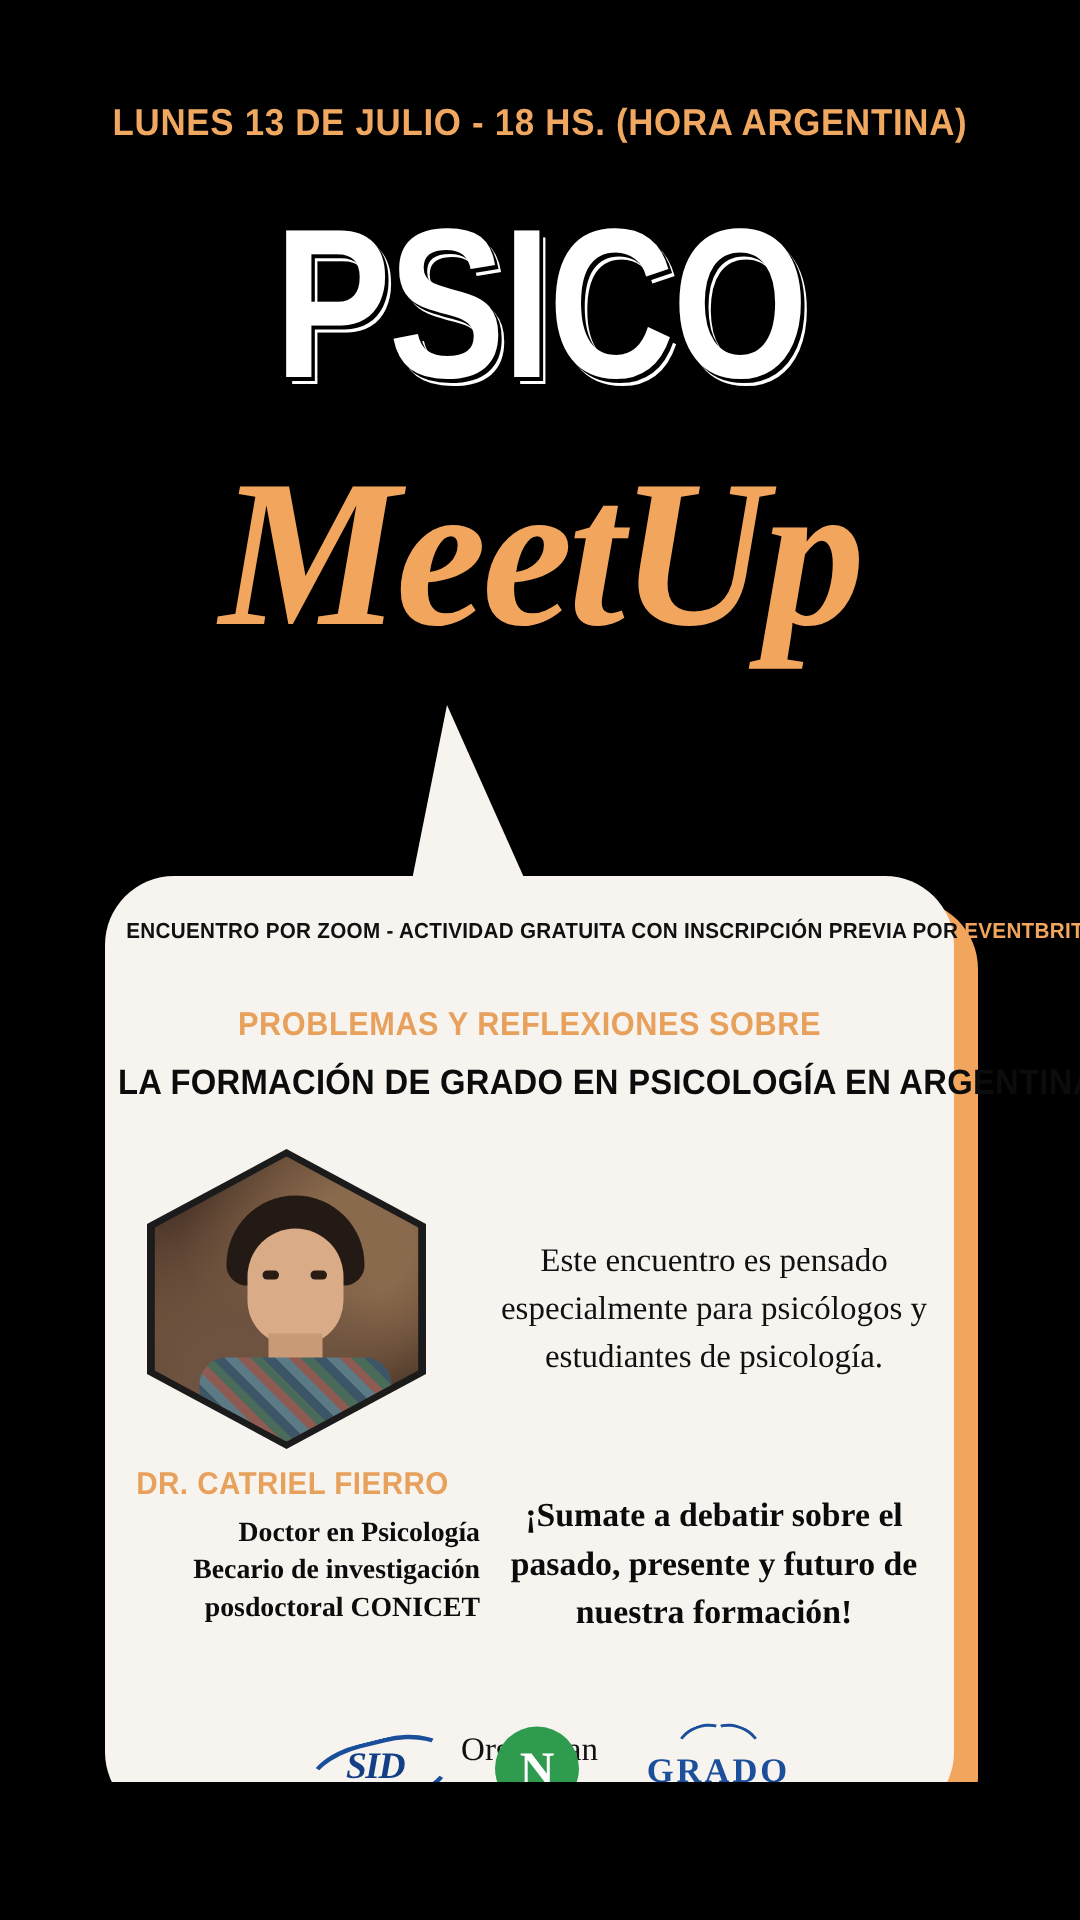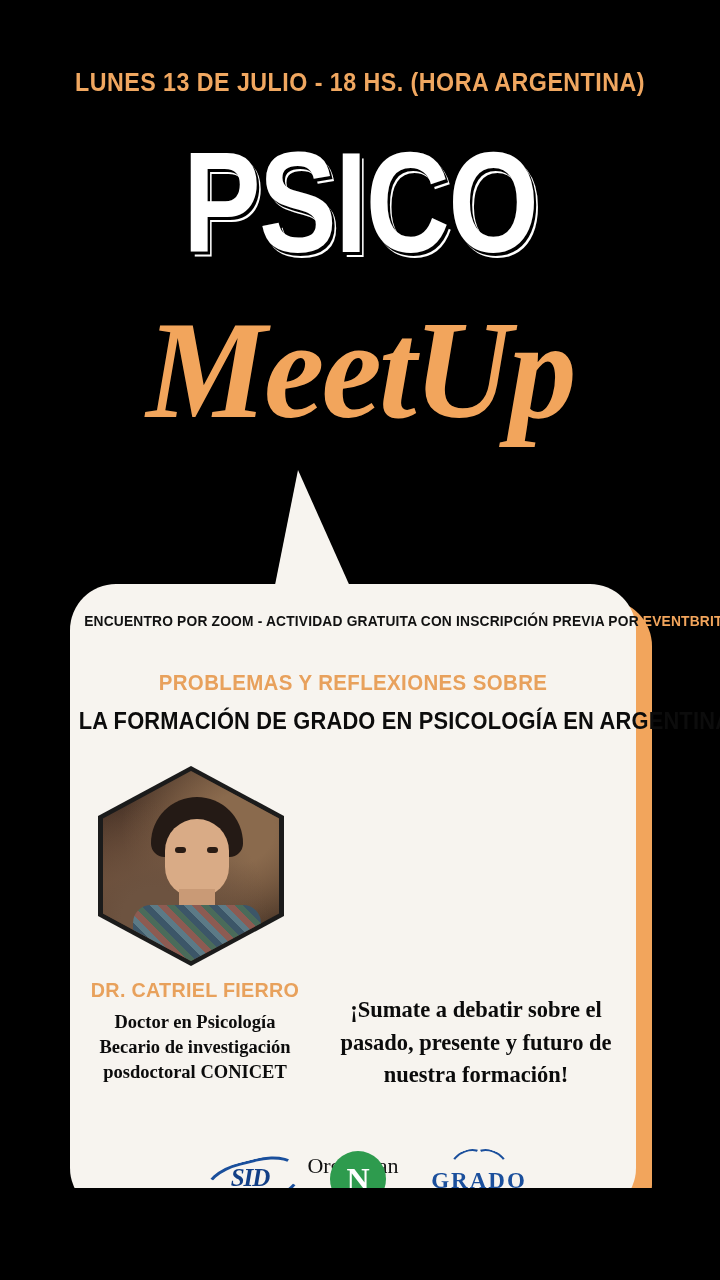--- a/index.html
+++ b/index.html
@@ -395,24 +395,25 @@
       <div class="face-hair"></div>
       <div class="face-skin"></div>
       <div class="face-eye-l"></div>
       <div class="face-eye-r"></div>
       <div class="face-neck"></div>
       <div class="face-shirt"></div>
     </div>
   </div>
 
   <div class="speaker-name">DR. CATRIEL FIERRO</div>
-  <div class="speaker-role" style="white-space: pre-line;">Doctor en Psicología
+  <div class="speaker-role" style="white-space: pre-line; text-align: right;">Doctor en Psicología
 Becario de investigación
 posdoctoral CONICET</div>
 
+  <div class="desc-1">Este encuentro es pensado especialmente para psicólogos y estudiantes de psicología.</div>
   <div class="desc-2">¡Sumate a debatir sobre el pasado, presente y futuro de nuestra formación!</div>
 
   <div class="organizan">Organizan</div>
 
   <div class="logos">
     <div class="logo-sid">
       <div class="swoosh"></div>
       <div class="sid-text">SID</div>
     </div>
     <div class="logo-n">N</div>

